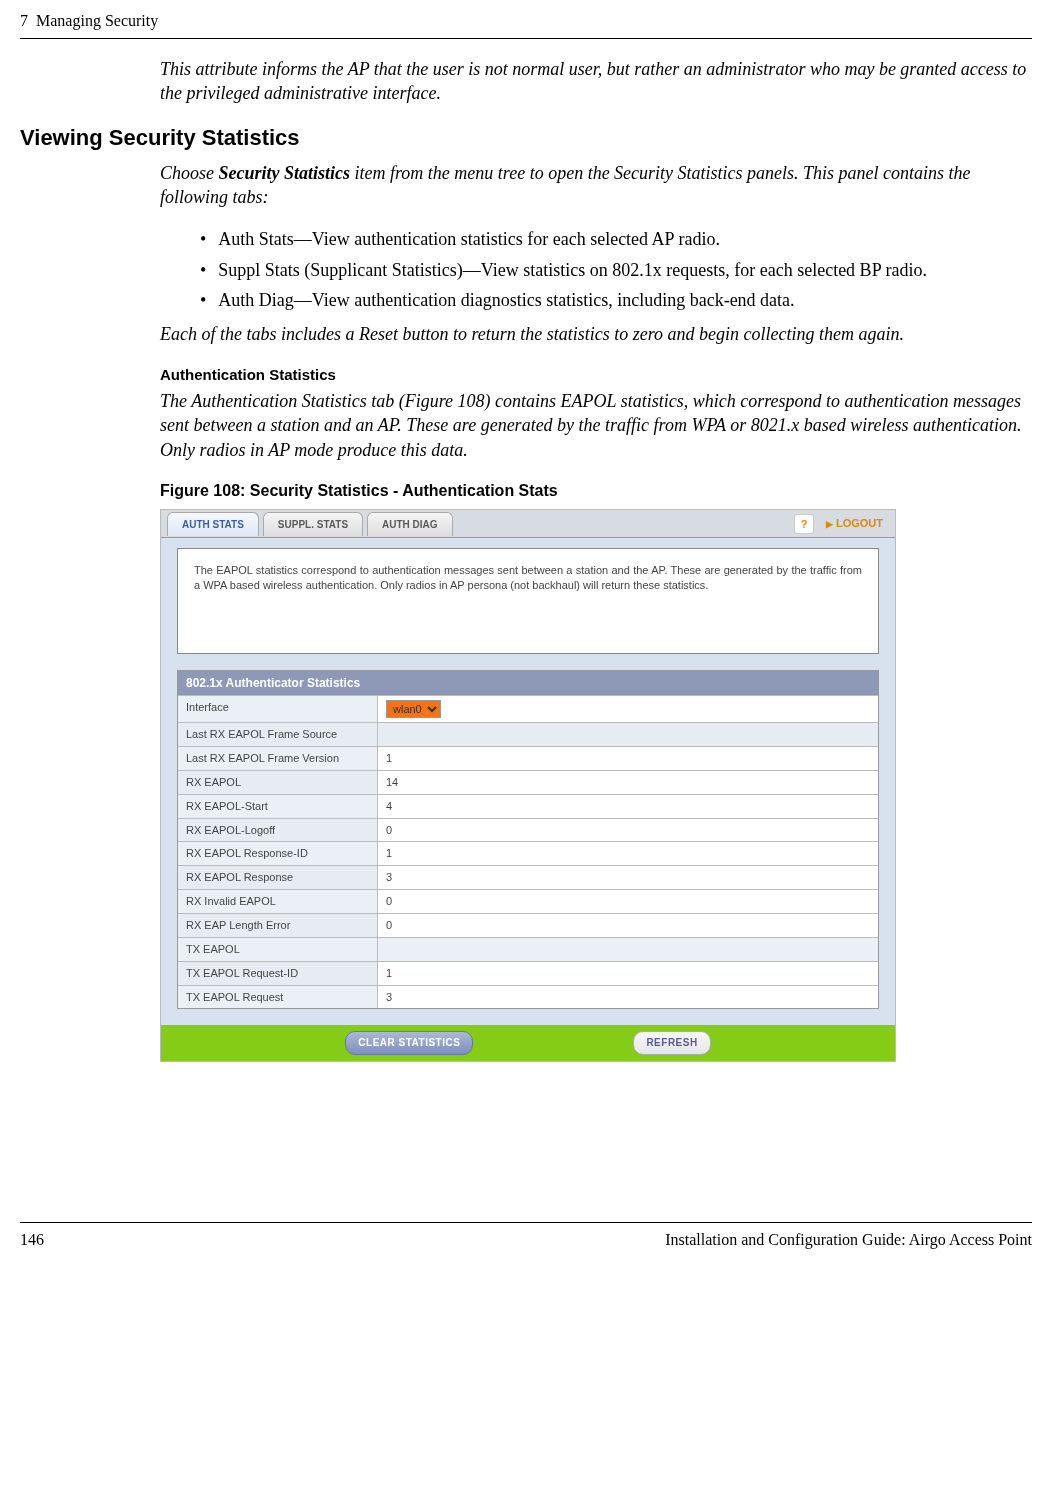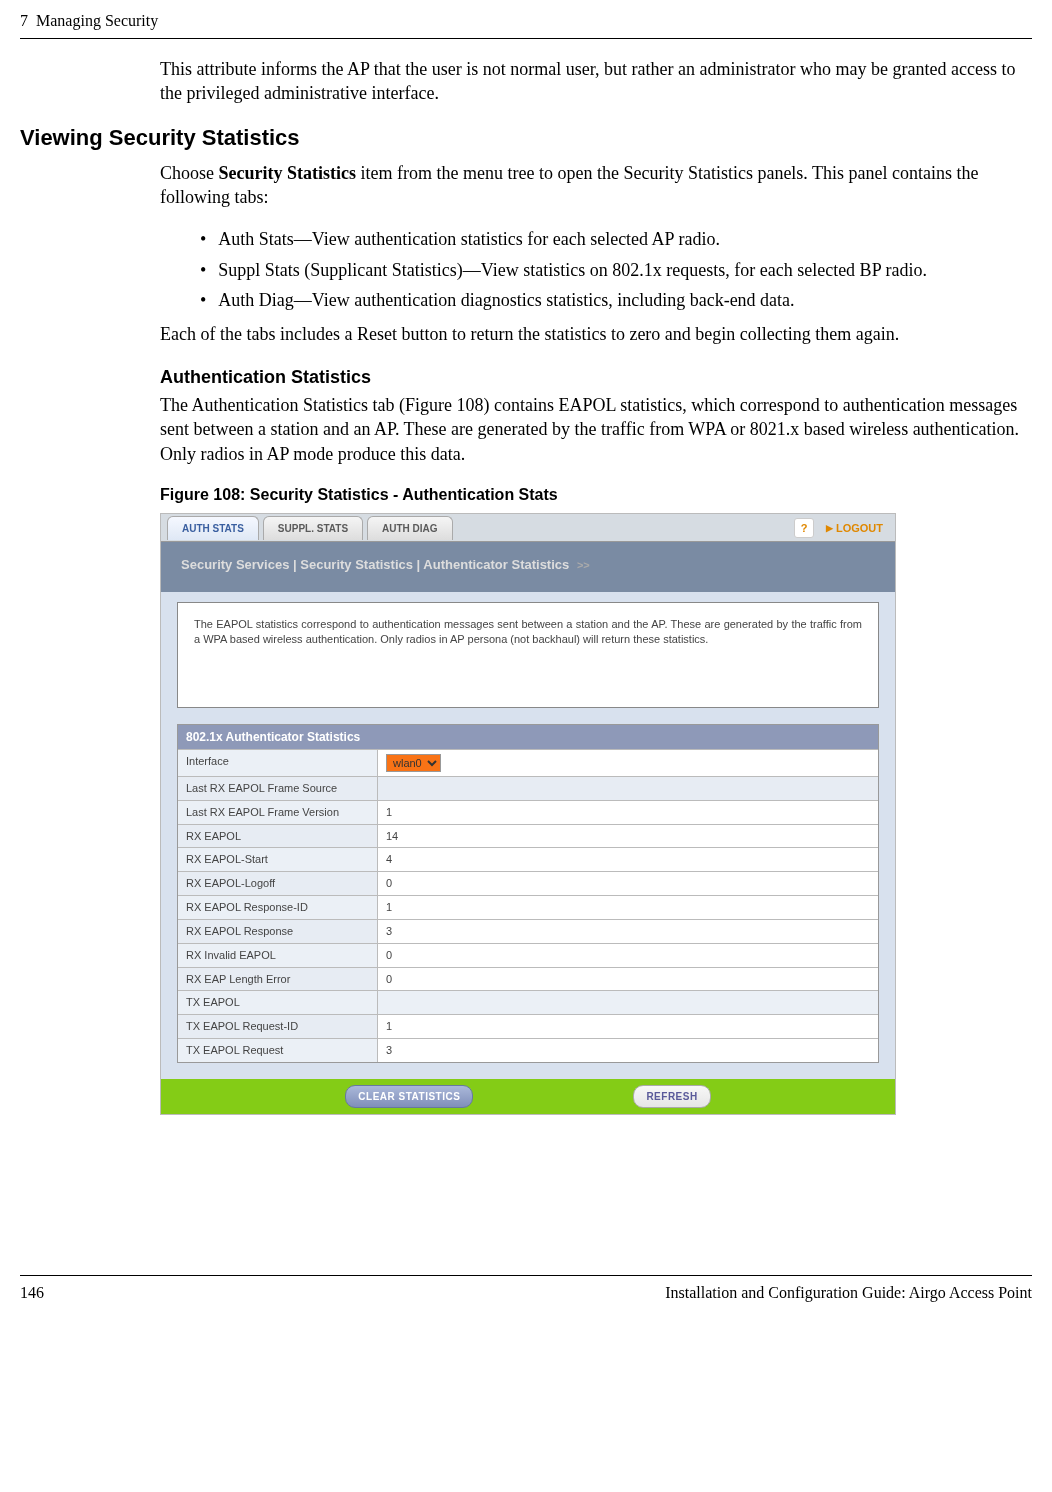--- a/index.html
+++ b/index.html
@@ -15,31 +15,31 @@
     .page-header {
       display: flex;
       justify-content: space-between;
       border-bottom: 1px solid #000;
       padding: 10px 0 6px;
       margin: 0 20px 18px;
       font-size: 16px;
     }
     .header-left { display: flex; gap: 8px; }
     .content { padding: 0 20px; }
-    .para-indent { margin-left: 140px; margin-bottom: 18px; }
+    .para-indent { margin-left: 140px; margin-bottom: 18px; font-style: italic; }
     h1.section-title {
       font-family: Arial, Helvetica, sans-serif;
       font-weight: bold;
       font-size: 22px;
       margin: 8px 0 8px;
     }
     h2.subsection-title {
       font-family: Arial, Helvetica, sans-serif;
       font-weight: bold;
-      font-size: 18px;
+      font-size: 15px;
       margin: 16px 0 4px 140px;
     }
     ul.bullets { margin: 6px 0 10px 180px; }
     ul.bullets li { margin-bottom: 6px; list-style: none; text-indent: -18px; padding-left: 18px; }
     ul.bullets li::before { content: "•"; margin-right: 12px; }
     .fig-caption {
       font-family: Arial, Helvetica, sans-serif;
       font-weight: bold;
       font-size: 16px;
       margin: 14px 0 8px 140px;
@@ -209,24 +209,20 @@
       <div class="tab">SUPPL. STATS</div>
       <div class="tab">AUTH DIAG</div>
       <div class="tab-bar-right">
         <div class="help-btn">?</div>
         <div class="logout-btn">
             <span>LOGOUT</span>
           </div>
       </div>
     </div>
 
-    <div class="breadcrumb">
-      <span>Security Services | Security Statistics | Authenticator Statistics</span>
-      <span class="breadcrumb-arrow">&gt;&gt;</span>
-    </div>
 
     <div class="panel-body">
       <div class="desc-box">The EAPOL statistics correspond to authentication messages sent between a station and the AP. These are generated by the traffic from a WPA based wireless authentication. Only radios in AP persona (not backhaul) will return these statistics.</div>
 
       <div class="stat-panel">
         <div class="panel-title">802.1x Authenticator Statistics</div>
 
         <div class="stat-row">
           <div class="stat-label">Interface</div>
           <div class="stat-value">

